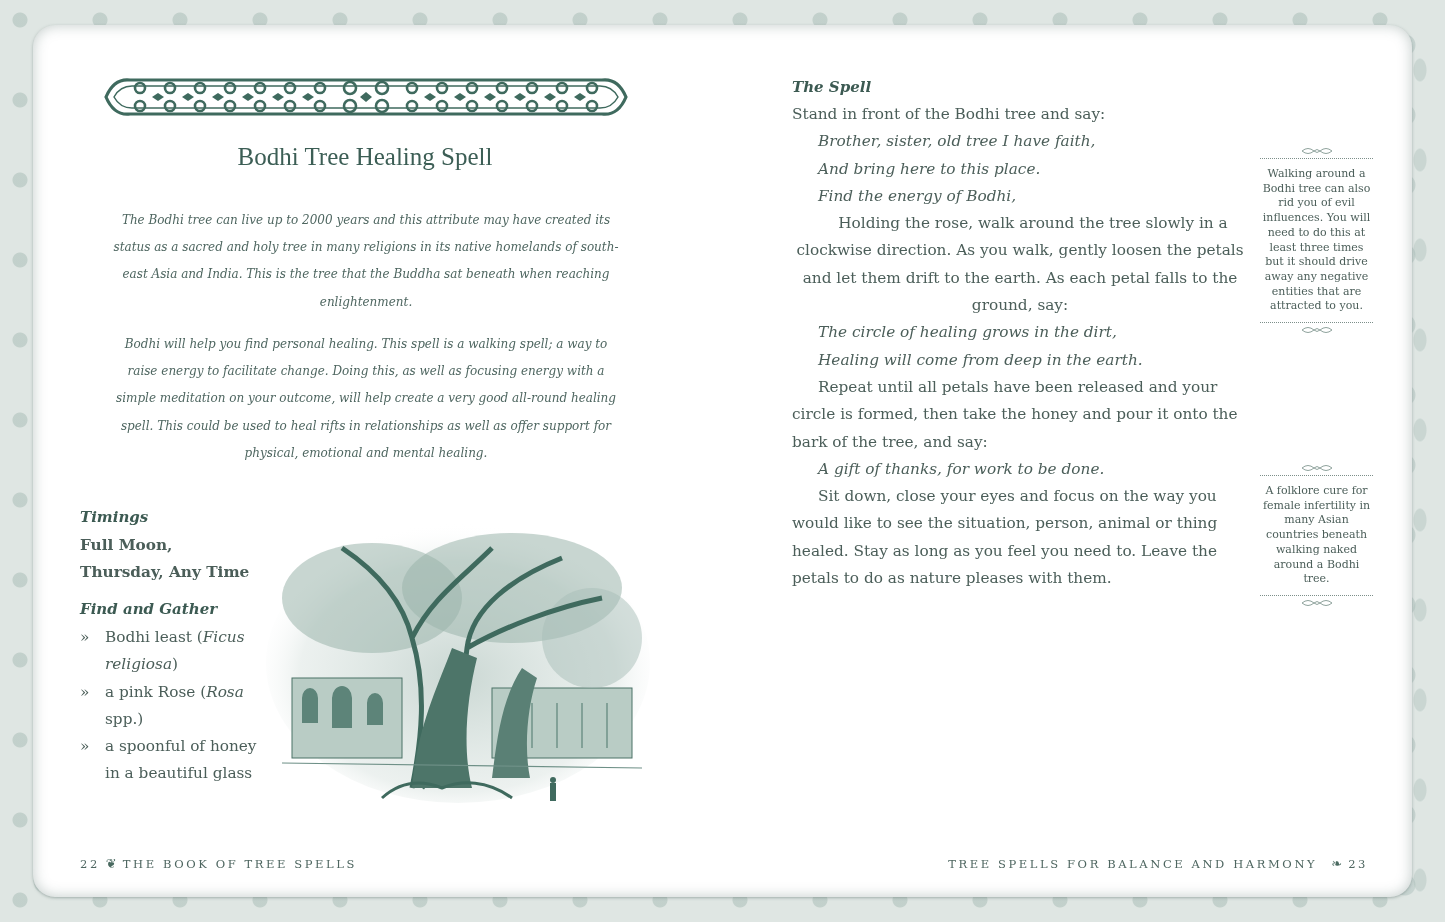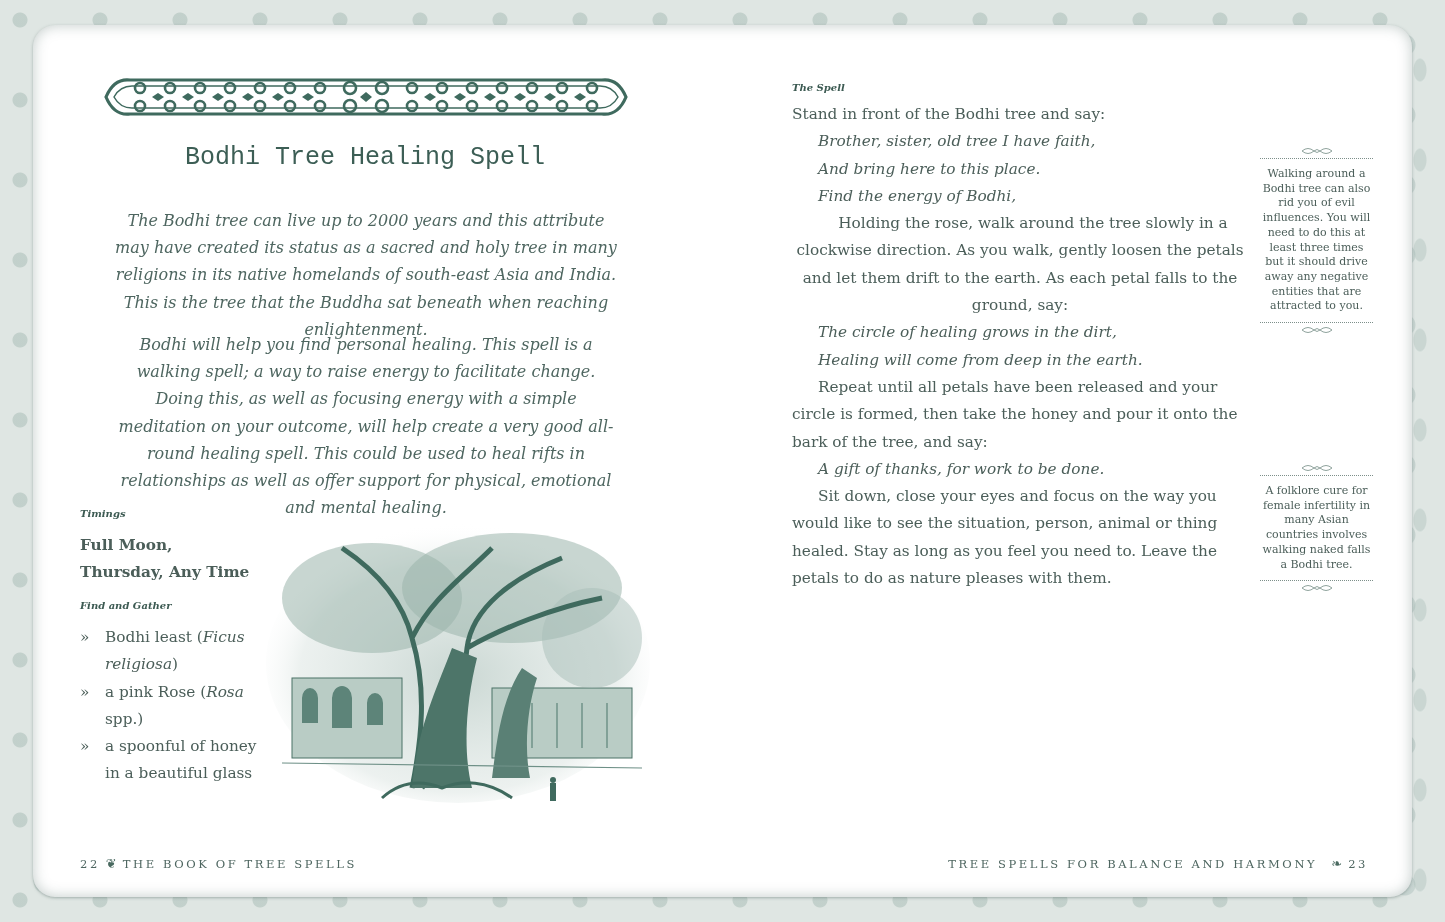--- a/index.html
+++ b/index.html
@@ -16,32 +16,32 @@
     .card {
       position:absolute; left:33px; top:25px; width:1379px; height:872px;
       background:#ffffff; border-radius:22px;
       box-shadow: inset 0 0 14px rgba(120,140,135,0.45), 0 1px 3px rgba(100,120,115,0.5);
     }
     .ornament {
       position:absolute; left:100px; top:66px; width:532px; height:62px;
     }
     .title {
       position:absolute; left:80px; width:570px; top:143px; text-align:center;
-      font-family:Liberation Mono, monospace; font-size:25px; color:#3c5e55;
+      font-family:Liberation Serif, serif; font-size:25px; color:#3c5e55;
     }
     .intro {
       position:absolute; left:112px; width:508px; text-align:center;
-      font-family:"DejaVu Serif", serif; font-style:italic; font-size:16px;
+      font-family:"DejaVu Serif", serif; font-style:italic; font-size:12px;
       line-height:27.2px; color:#4e6660; margin:0;
     }
     .intro1 { top:207px; }
     .intro2 { top:331px; }
     .section-head {
       position:absolute; left:80px; font-family:"DejaVu Serif", serif;
-      font-weight:bold; font-style:italic; font-size:10px; color:#3c5a52;
+      font-weight:bold; font-style:italic; font-size:15px; color:#3c5a52;
     }
     .body-text {
       font-family:"DejaVu Serif", serif; font-size:15.3px; color:#4b5e59; line-height:27.3px;
     }
     .timings { position:absolute; left:80px; top:532px; width:175px;font-weight:bold; }
     .gather-list { position:absolute; left:80px; top:624px; width:180px; margin:0; padding:0; list-style:none; }
     .gather-list li { position:relative; padding-left:25px; }
     .gather-list li .bullet { position:absolute; left:0; top:0; }
     .illustration { position:absolute; left:262px; top:518px; width:392px; height:300px; }
     .spell {
@@ -209,21 +209,21 @@
   <svg class="sb-orn" width="34" height="10" viewBox="0 0 34 10">
       <path d="M2 5 Q8 0 14 5 Q17 8 20 5 Q26 0 32 5 Q26 10 20 5 Q17 2 14 5 Q8 10 2 5Z" fill="none" stroke="#8fa39d" stroke-width="1"></path>
     </svg>
 </div>
 
 <div class="sidebar" style="top:463px;">
   <svg class="sb-orn" width="34" height="10" viewBox="0 0 34 10">
       <path d="M2 5 Q8 0 14 5 Q17 8 20 5 Q26 0 32 5 Q26 10 20 5 Q17 2 14 5 Q8 10 2 5Z" fill="none" stroke="#8fa39d" stroke-width="1"></path>
     </svg>
   <div class="dots"></div>
-  <div>A folklore cure for female infertility in many Asian countries involves walking naked falls a Bodhi tree.</div>
+  <div>A folklore cure for female infertility in many Asian countries beneath walking naked around a Bodhi tree.</div>
   <div class="dots bottom"></div>
   <svg class="sb-orn" width="34" height="10" viewBox="0 0 34 10">
       <path d="M2 5 Q8 0 14 5 Q17 8 20 5 Q26 0 32 5 Q26 10 20 5 Q17 2 14 5 Q8 10 2 5Z" fill="none" stroke="#8fa39d" stroke-width="1"></path>
     </svg>
 </div>
 
 <div class="footer footer-left">
   <span>22</span><span class="leaf">❦</span><span>THE BOOK OF TREE SPELLS</span>
 </div>
 <div class="footer footer-right">

